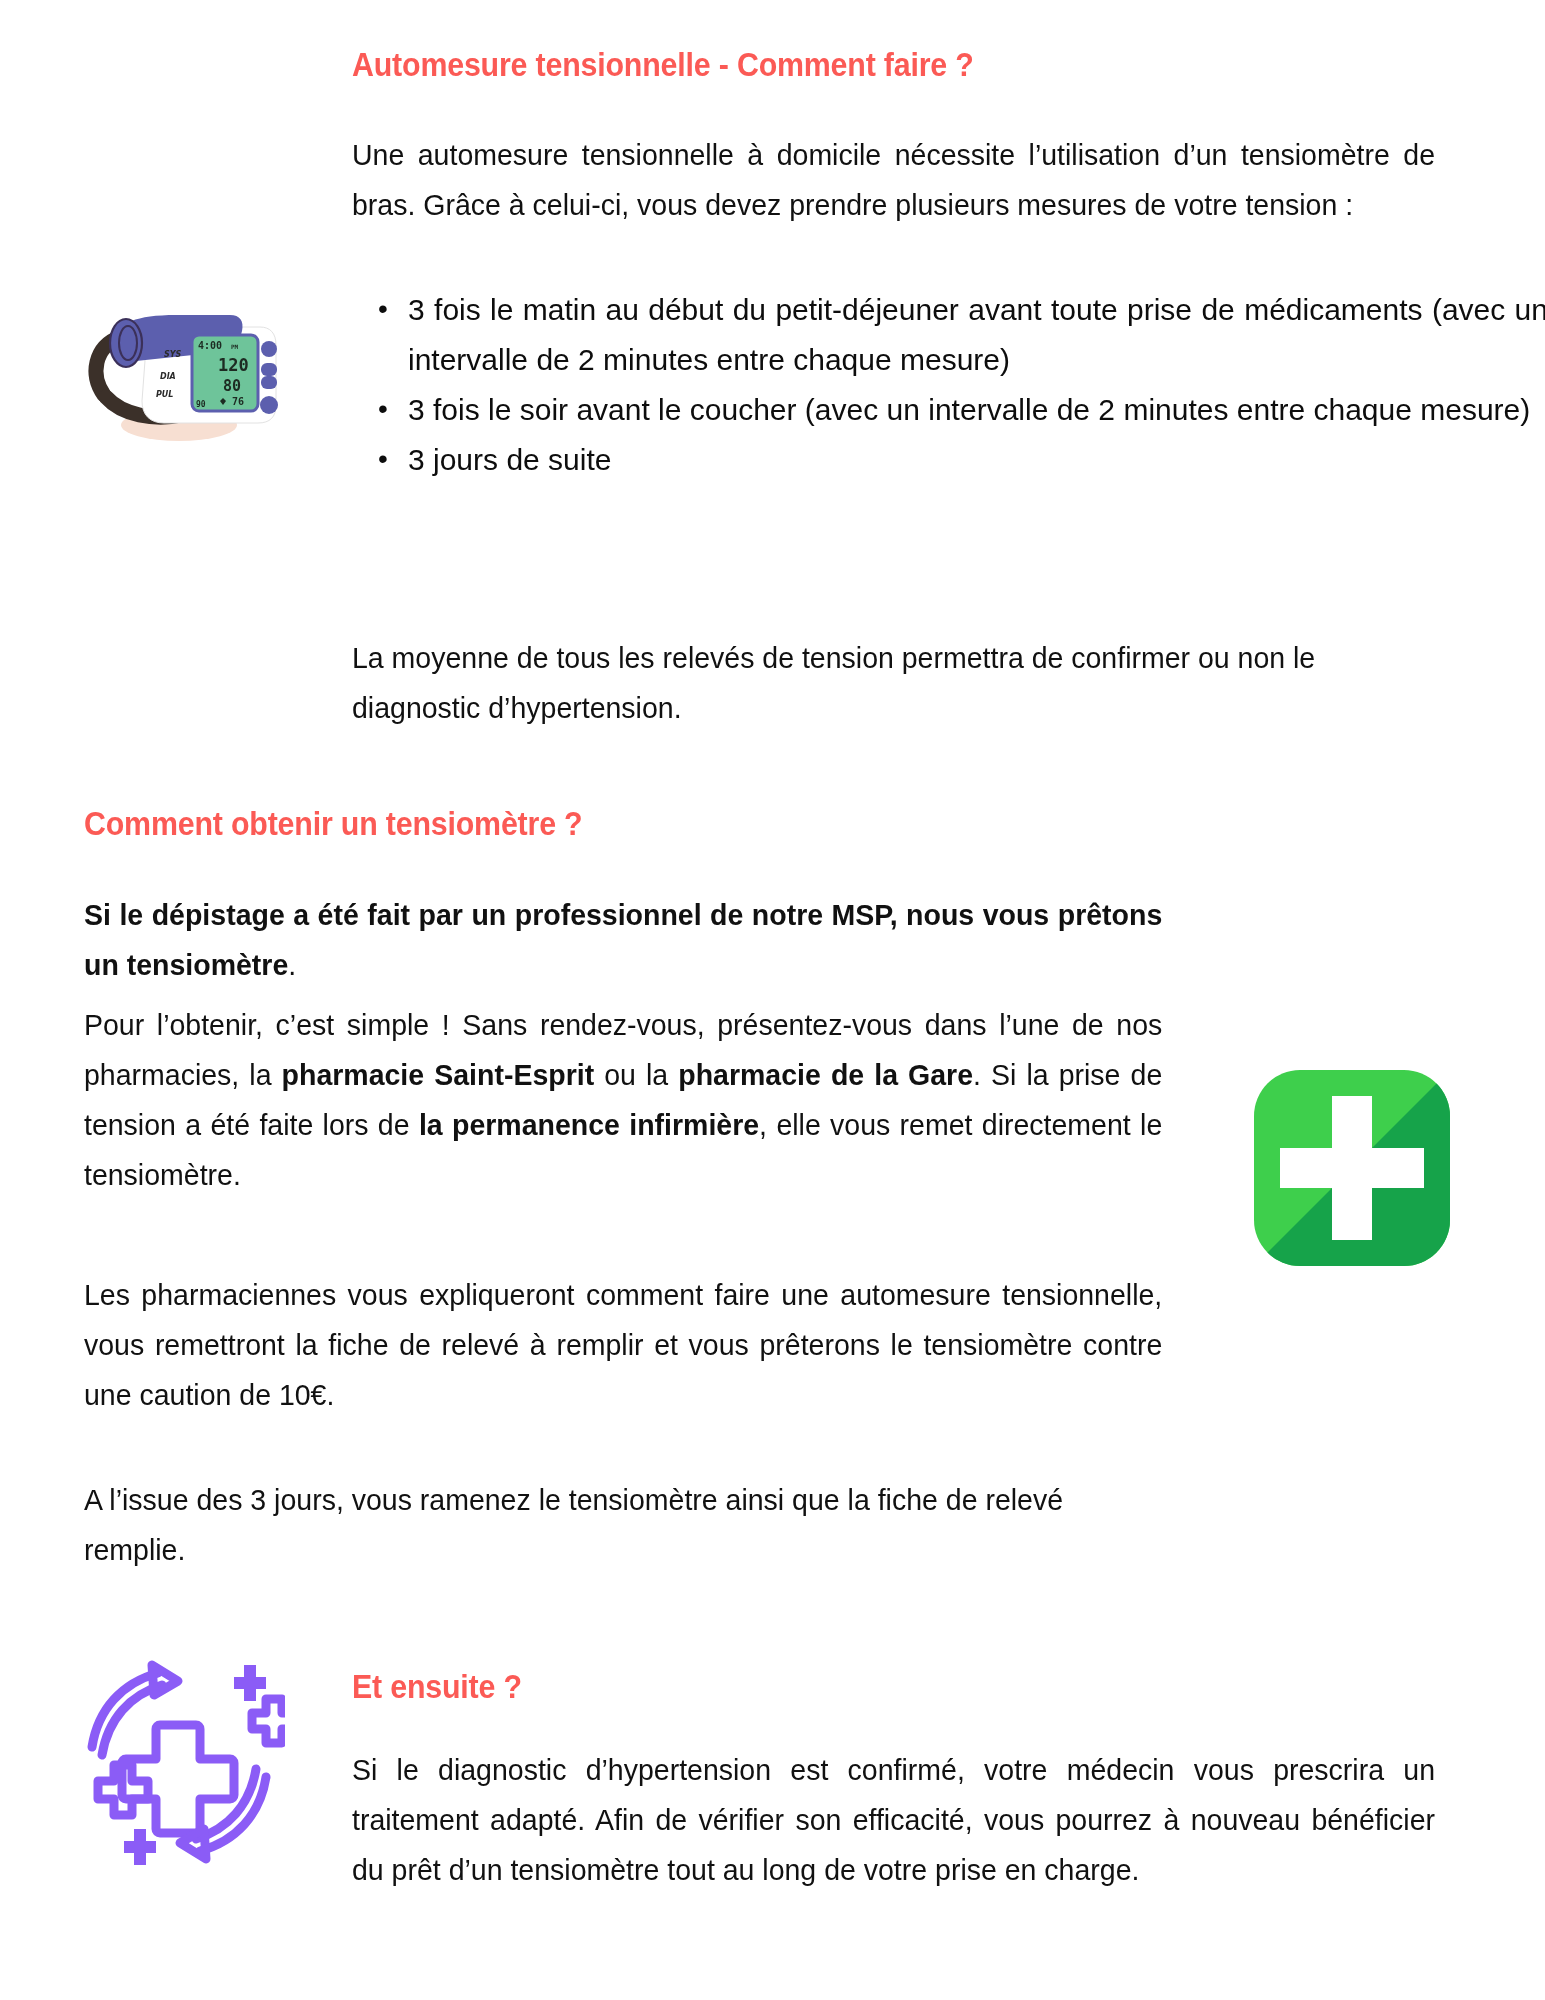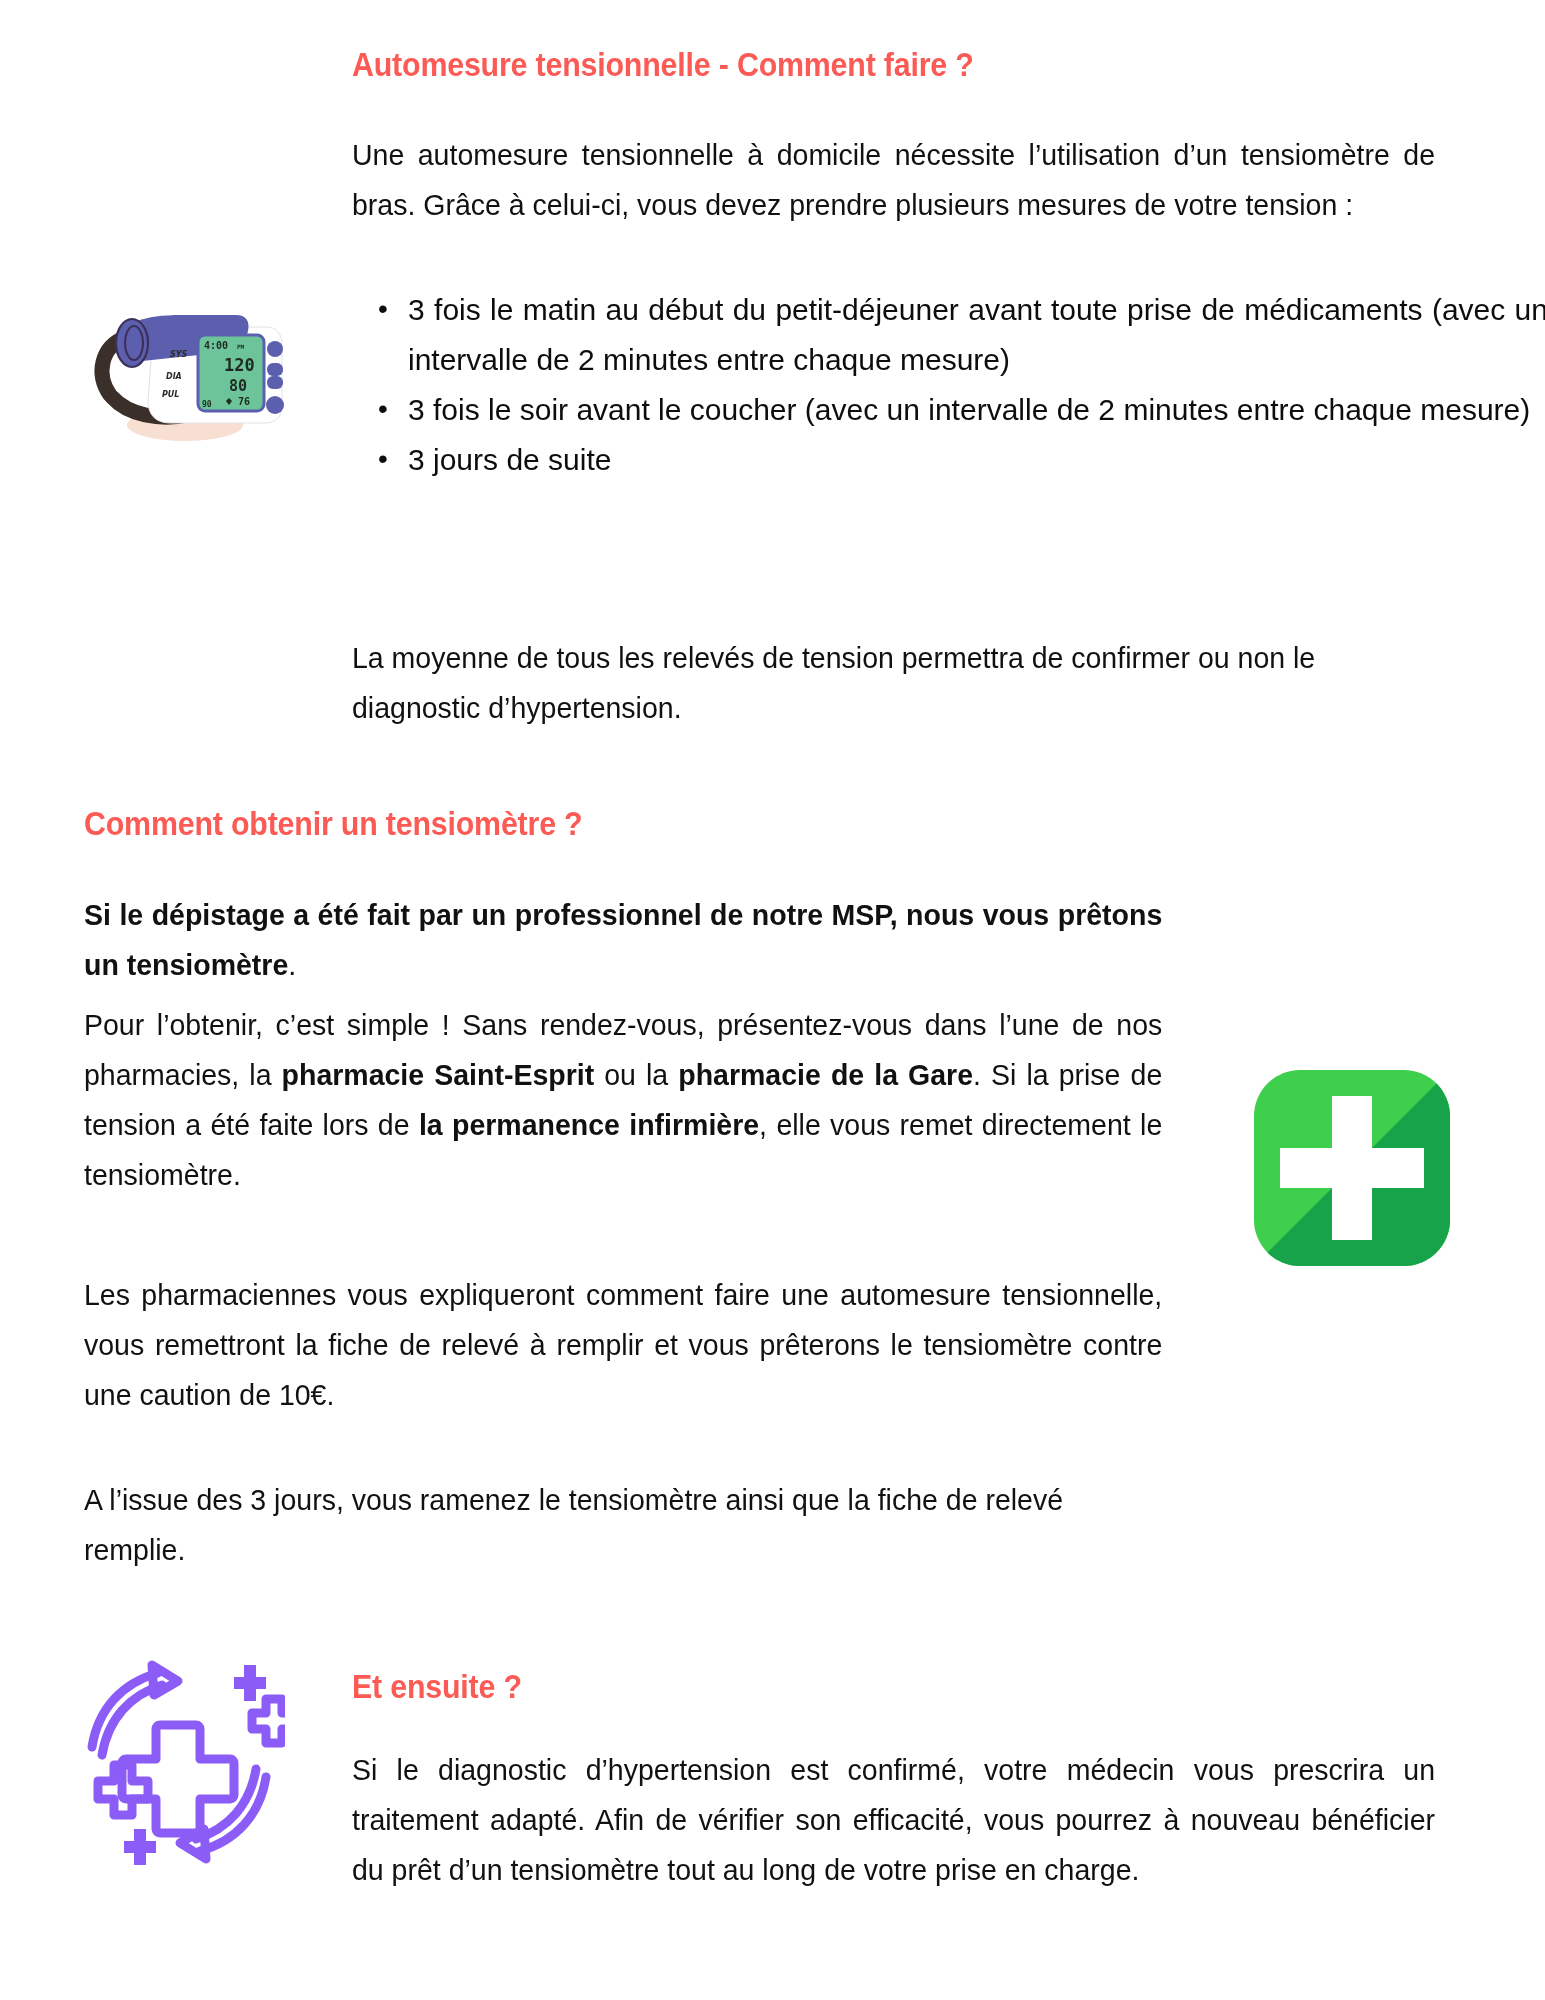--- a/index.html
+++ b/index.html
@@ -80,21 +80,21 @@
   #obtain-para      { position:absolute; left:84px;   top:1000px; width:1135px; }
   #explain-para     { position:absolute; left:84px;   top:1270px; width:1135px; }
   #return-para      { position:absolute; left:84px;   top:1475px; width:1135px; }
 
   #title-next       { position:absolute; left:352px;  top:1668px; width:900px; }
   #next-para        { position:absolute; left:352px;  top:1745px; width:1140px; }
 
   
   #bp-monitor {
     position: absolute;
-    left: 90px;
+    left: 84px;
     top: 275px;
     width: 200px;
     height: 170px;
   }
   #bp-monitor svg { display:block; width:200px; height:170px; }
 
   
   #pharmacy-cross {
     position: absolute;
     left: 1254px;

